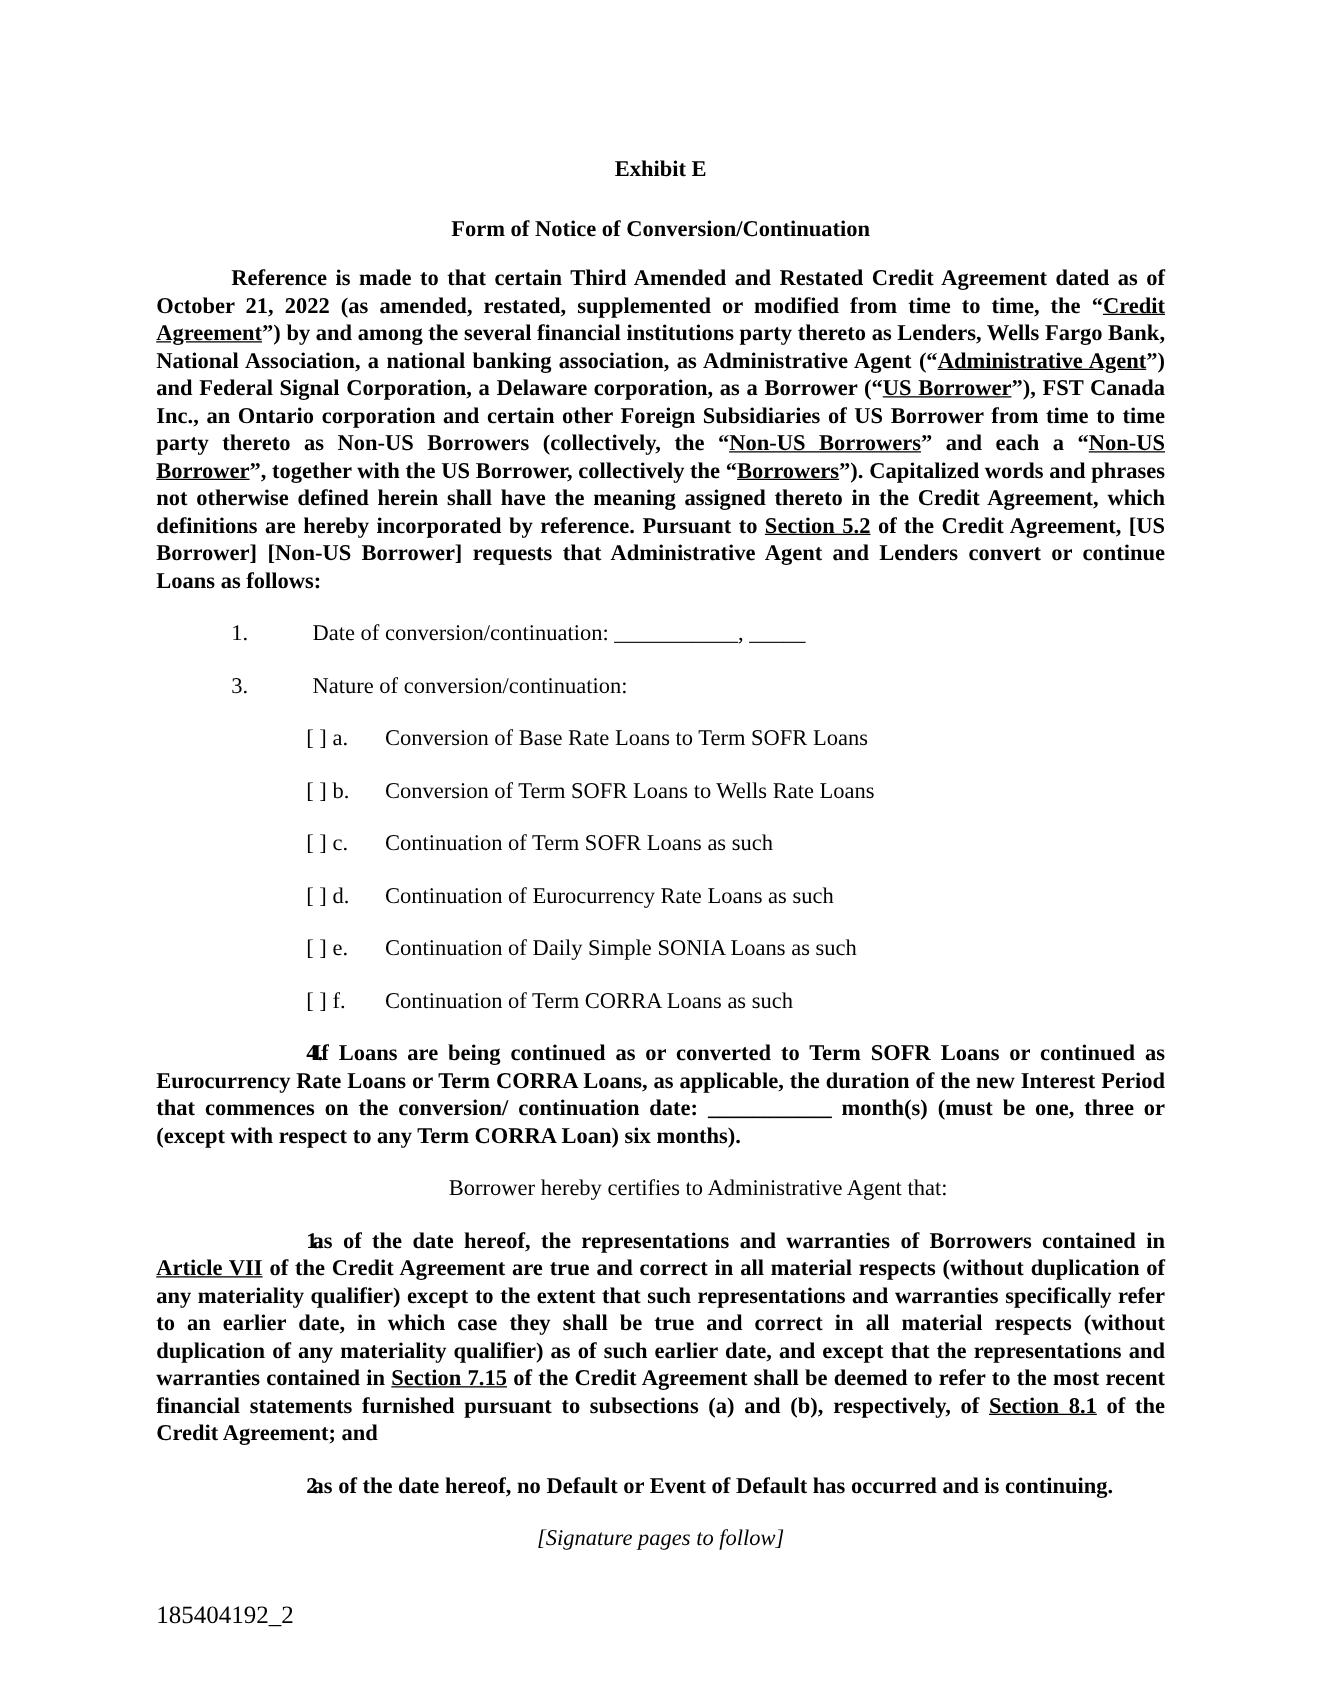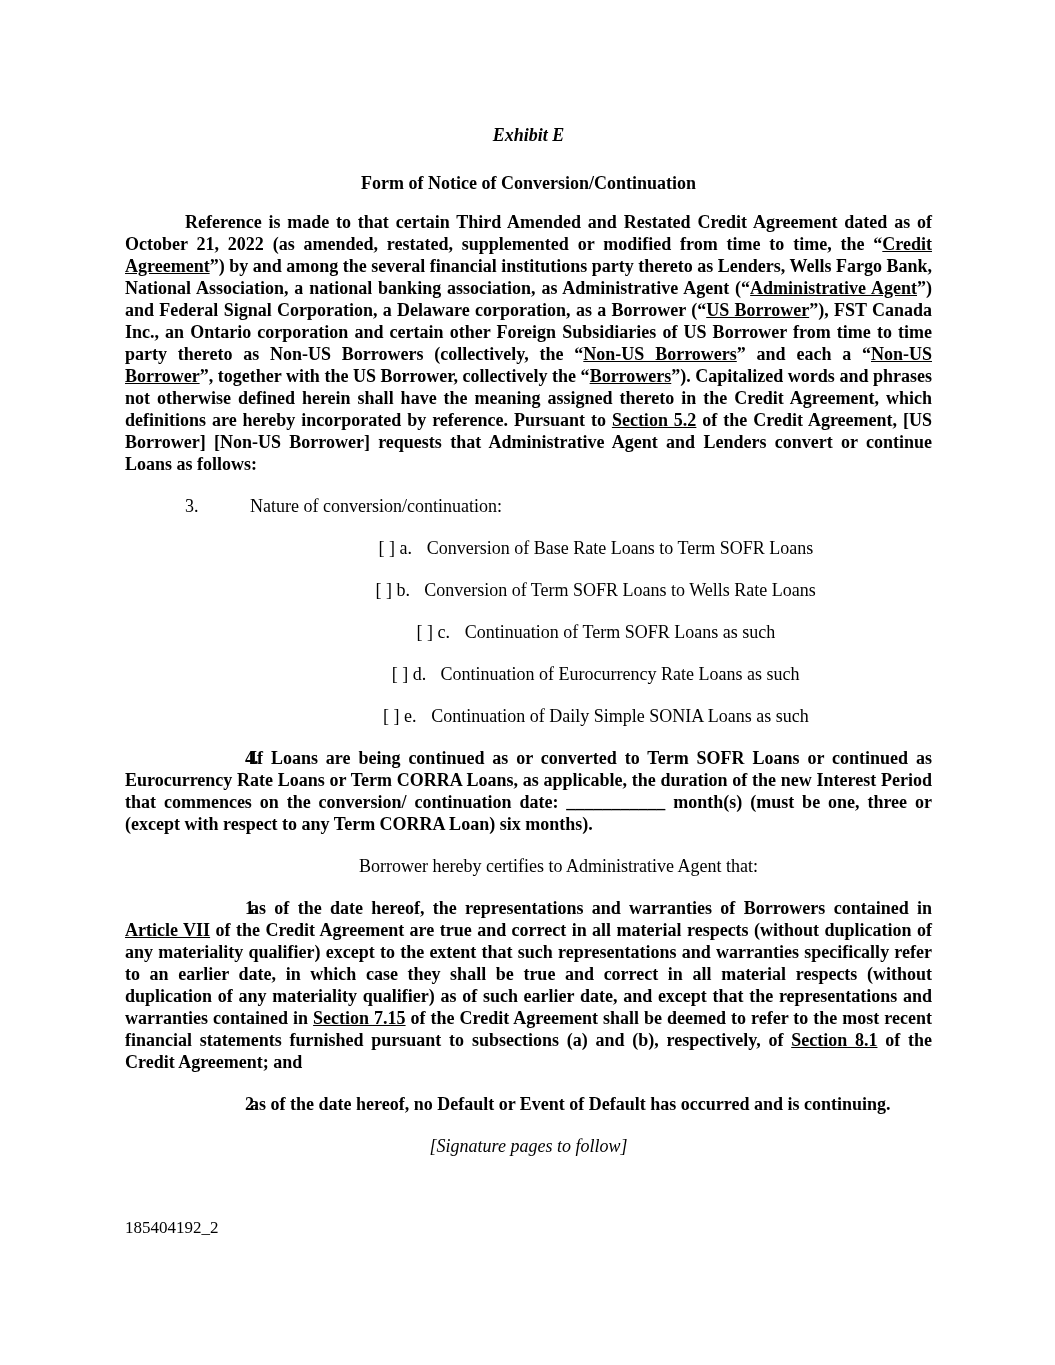--- a/index.html
+++ b/index.html
@@ -18,21 +18,20 @@
   .content {
     position:absolute;
     left:125px;
     top:124px;
     width:807px;
   }
   .doc-title {
     text-align:center;
     font-weight:bold;
     margin-bottom:26px;
-    font-style:italic;
   }
   .doc-subtitle {
     text-align:center;
     font-weight:bold;
     margin-bottom:17px;
   }
   .para {
     text-align:justify;
     text-indent:60px;
     margin-bottom:20px;
@@ -41,55 +40,58 @@
   .li { margin-bottom:20px; }
   .li-num {
     display:inline-block;
     margin-left:60px;
     width:65px;
   }
   .pnum {
     display:inline-block;
     width:65px;
   }
-  .cb-row { margin:3px 0 20px 120px;text-align:center; }
+  .cb-row { margin:3px 0 20px 120px; }
   .cb-prefix {
     display:inline-block;
     width:63px;
   }
   .u { text-decoration:underline; }
   .lead-in {
     text-indent:60px;
     margin-bottom:20px;
     text-align:center;
   }
   .sig {
     text-align:center;
     font-style:italic;
     margin-bottom:4px;
   }
   .footer {
     position:absolute;
     left:125px;
-    top:1220px;
-    font-size:17px;
+    top:1284px;
+    font-size:20px;
     line-height:16px;
   }
 </style>
 </head>
 <body>
 
 <div class="page">
   <div class="content">
 
     <p class="doc-title">Exhibit E</p>
     <p class="doc-subtitle">Form of Notice of Conversion/Continuation</p>
 
     <p class="para"><span>Reference is made to that certain Third Amended and Restated Credit Agreement dated as of October 21, 2022 (as amended, restated, supplemented or modified from time to time, the “</span><span class="u">Credit Agreement</span><span>”) by and among the several financial institutions party thereto as Lenders, Wells Fargo Bank, National Association, a national banking association, as Administrative Agent (“</span><span class="u">Administrative Agent</span><span>”) and Federal Signal Corporation, a Delaware corporation, as a Borrower (“</span><span class="u">US Borrower</span><span>”), FST Canada Inc., an Ontario corporation and certain other Foreign Subsidiaries of US Borrower from time to time party thereto as Non-US Borrowers (collectively, the “</span><span class="u">Non-US Borrowers</span><span>” and each a “</span><span class="u">Non-US Borrower</span><span>”, together with the US Borrower, collectively the “</span><span class="u">Borrowers</span><span>”). Capitalized words and phrases not otherwise defined herein shall have the meaning assigned thereto in the Credit Agreement, which definitions are hereby incorporated by reference. Pursuant to </span><span class="u">Section 5.2</span><span> of the Credit Agreement, [US Borrower] [Non-US Borrower] requests that Administrative Agent and Lenders convert or continue Loans as follows:</span></p>
 
+    <div class="li">
+      <span class="li-num">1.</span><span>Date of conversion/continuation: ___________, _____</span>
+    </div>
 
 
     <div class="li">
       <span class="li-num">3.</span><span>Nature of conversion/continuation:</span>
     </div>
 
     <div class="cb-row">
       <span class="cb-prefix">[ ] a.</span><span>Conversion of Base Rate Loans to Term SOFR Loans</span>
     </div>
 
@@ -102,20 +104,23 @@
     </div>
 
     <div class="cb-row">
       <span class="cb-prefix">[ ] d.</span><span>Continuation of Eurocurrency Rate Loans as such</span>
     </div>
 
     <div class="cb-row">
       <span class="cb-prefix">[ ] e.</span><span>Continuation of Daily Simple SONIA Loans as such</span>
     </div>
 
+    <div class="cb-row">
+      <span class="cb-prefix">[ ] f.</span><span>Continuation of Term CORRA Loans as such</span>
+    </div>
 
     <p class="para">
       <span class="pnum">4.</span><span><span>If Loans are being continued as or converted to Term SOFR Loans or continued as Eurocurrency Rate Loans or Term CORRA Loans, as applicable, the duration of the new Interest Period that commences on the conversion/ continuation date: ___________ month(s) (must be one, three or (except with respect to any Term CORRA Loan) six months).</span></span>
     </p>
 
     <p class="lead-in">Borrower hereby certifies to Administrative Agent that:</p>
 
     <p class="para">
       <span class="pnum">1.</span><span><span>as of the date hereof, the representations and warranties of Borrowers contained in </span><span class="u">Article VII</span><span> of the Credit Agreement are true and correct in all material respects (without duplication of any materiality qualifier) except to the extent that such representations and warranties specifically refer to an earlier date, in which case they shall be true and correct in all material respects (without duplication of any materiality qualifier) as of such earlier date, and except that the representations and warranties contained in </span><span class="u">Section 7.15</span><span> of the Credit Agreement shall be deemed to refer to the most recent financial statements furnished pursuant to subsections (a) and (b), respectively, of </span><span class="u">Section 8.1</span><span> of the Credit Agreement; and</span></span>
     </p>

